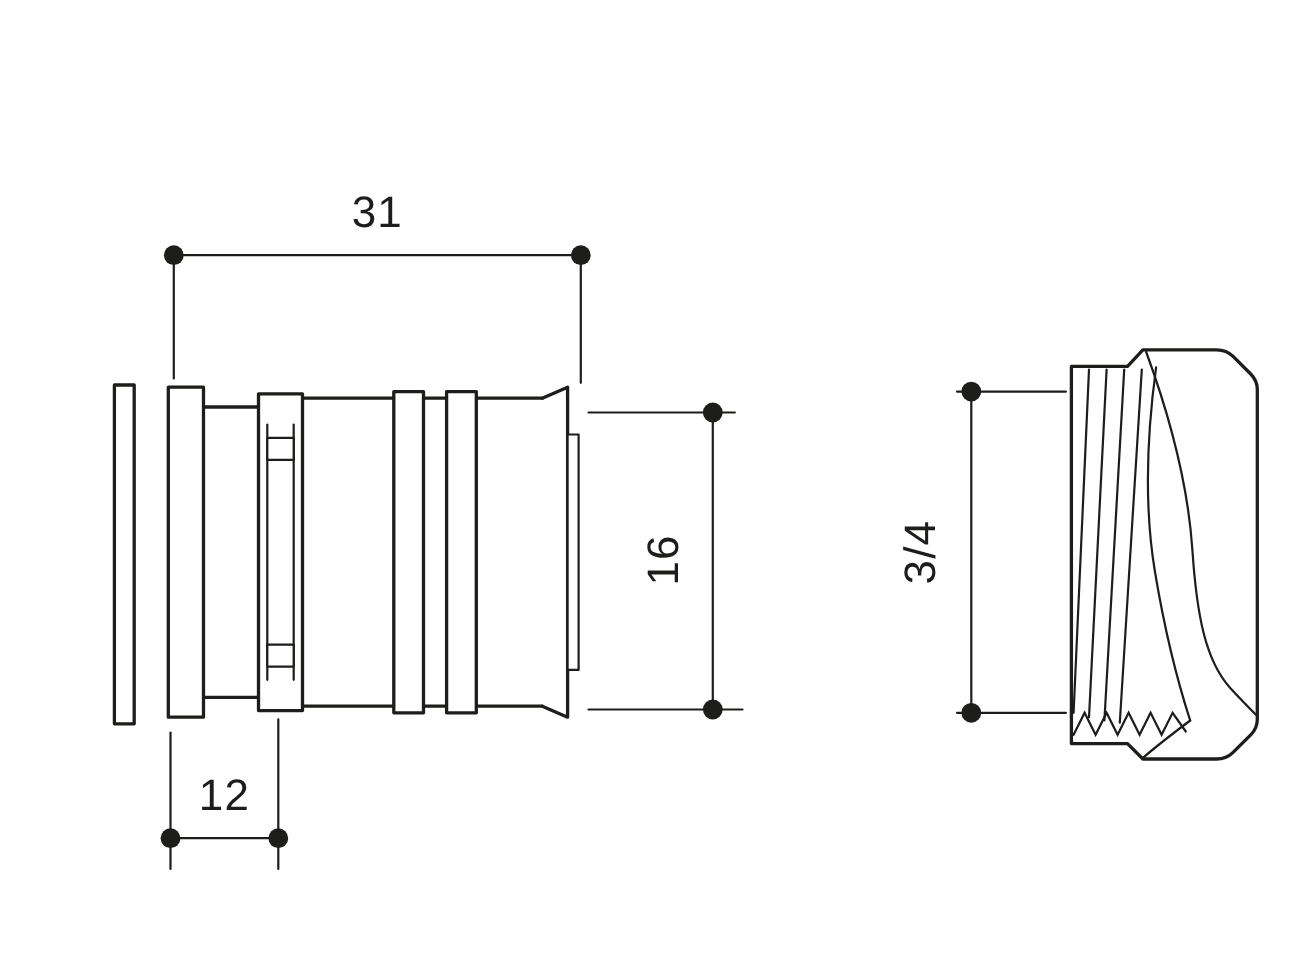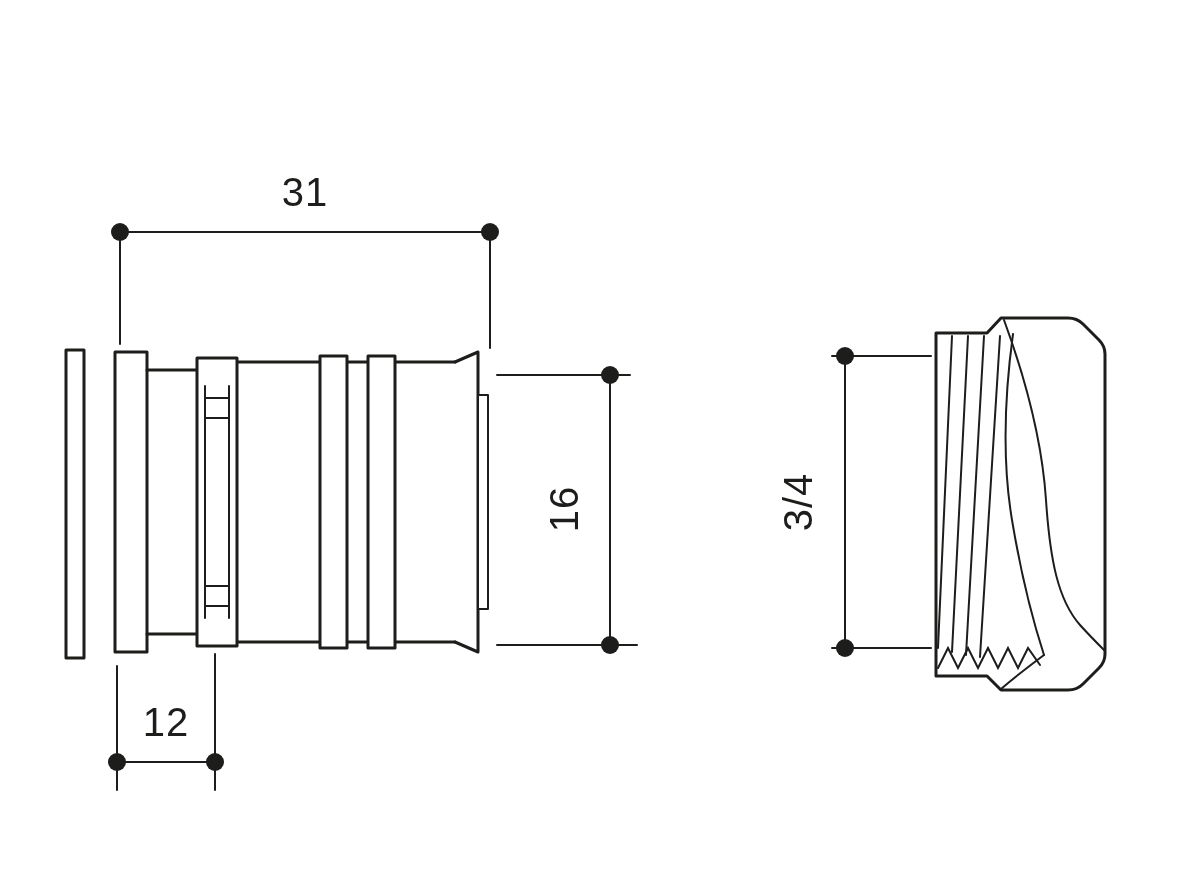--- a/index.html
+++ b/index.html
@@ -7,20 +7,21 @@
     padding:0;
     background:#ffffff;
     width:1181px;
     height:886px;
     font-family:"Liberation Sans","DejaVu Sans",sans-serif;
     overflow:hidden;
   }
   .drawing-wrap{
     width:1087px;
     height:886px;
+    padding-left:38px;
   }
   svg{display:block}
   .outline{fill:none;stroke:#1d1d1b;stroke-width:3;stroke-linejoin:round;stroke-linecap:round}
   .outline-thin{fill:none;stroke:#1d1d1b;stroke-width:2;stroke-linejoin:round;stroke-linecap:round}
   .white-fill{fill:#ffffff;stroke:#1d1d1b;stroke-width:3;stroke-linejoin:round}
   .white-fill-thin{fill:#ffffff;stroke:#1d1d1b;stroke-width:2;stroke-linejoin:round}
   .dim-line{fill:none;stroke:#1d1d1b;stroke-width:2;stroke-linecap:round}
   .dim-dot{fill:#1d1d1b;stroke:none}
   .dim-text{
     fill:#1d1d1b;

